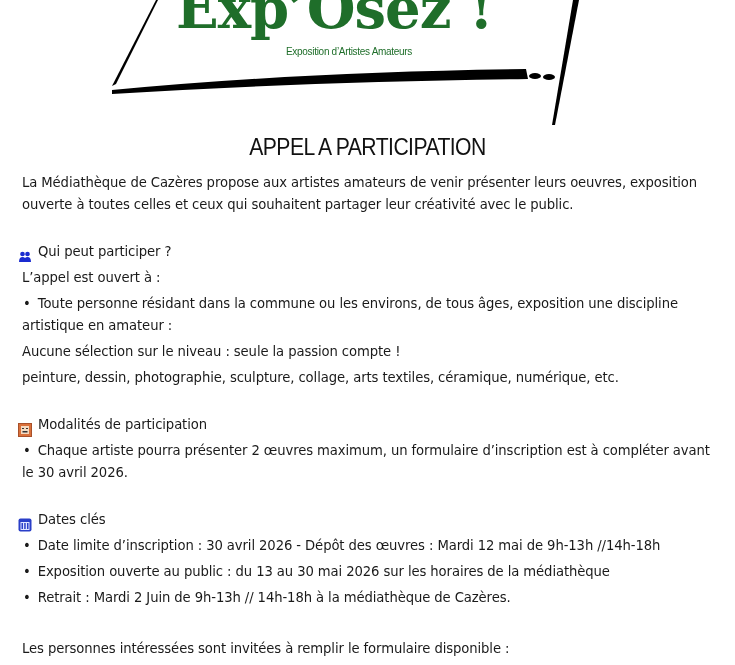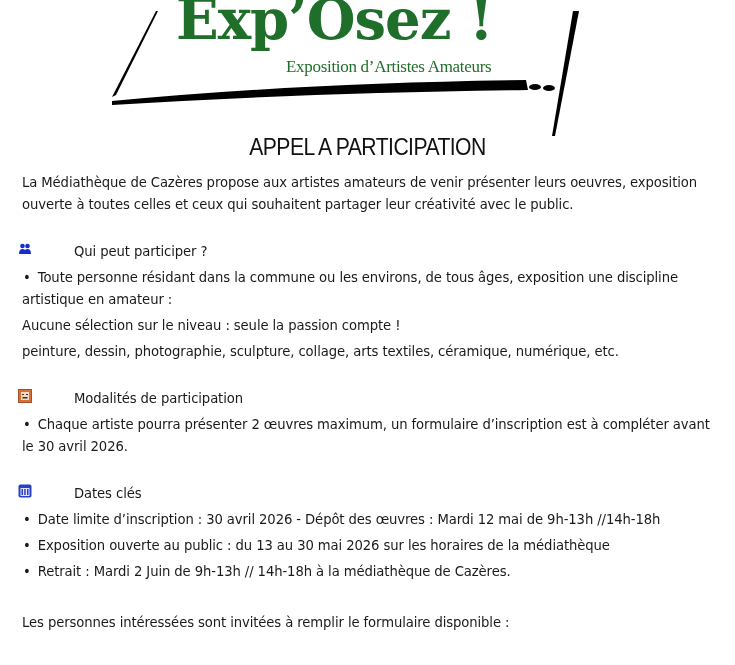--- a/index.html
+++ b/index.html
@@ -1,44 +1,44 @@
 <!DOCTYPE html>
 <html><head>
   <meta charset="utf-8">
   <style>
     html, body { margin: 0; padding: 0; background: #ffffff; }
     body {
       width: 735px; height: 665px; overflow: hidden; position: relative;
       font-family: "DejaVu Sans", sans-serif; color: #1a1a1a;
     }
-    .logo { position: absolute; left: 0; top: 11px; width: 584px; height: 130px; padding-left: 40px; }
+    .logo { position: absolute; left: 0; top: 0; width: 584px; height: 130px; padding-left: 40px; }
     .logo-word {
       position: absolute; top: -20px; left: 176px;
       font-family: "DejaVu Serif", serif; font-weight: bold;
       font-size: 56px; line-height: 56px; color: #1f6e2a; letter-spacing: -1px;
       white-space: nowrap;
     }
     .logo-sub {
       position: absolute; top: 46px; left: 286px; width: 160px;
-      font-family: Liberation Serif, serif; font-size: 17px;
+      font-family: Liberation Sans, sans-serif; font-size: 10px;
       color: #1f6e2a; white-space: nowrap; letter-spacing: -0.3px;
     }
     .title {
       position: absolute; top: 134px; left: 0; width: 735px; text-align: center;
       font-family: "Liberation Sans", sans-serif; font-size: 23px;
       letter-spacing: -0.6px; color: #111; margin: 0; font-weight: normal;
       transform: scaleX(0.92);
     }
     .content {
       position: absolute; top: 168px; left: 18px; width: 705px;
       font-size: 13.2px; line-height: 22px; letter-spacing: -0.1px;
     }
     .content p { margin: 4px; }
     .gap { height: 21px; }
-    .section-head { display: flex; align-items: flex-start; gap: 36px; }
+    .section-head { display: flex; align-items: flex-end; }
     .icon { display: inline-block; width: 14px; height: 14px; margin-right: 6px; position: relative; top: 0px; }
     .bullet::before { content: "\2022"; margin-right: 7px; margin-left: 1px; }
   </style>
 </head>
 <body>
 
 <div class="logo">
   <svg width="735" height="130" viewBox="0 0 735 130" style="position:absolute;left:0;top:0">
 
     <path d="M156 0 L158 0 L116 84 L112 86 Z" fill="#000"></path>
@@ -64,20 +64,21 @@
       <span class="icon">
         <svg width="14" height="14" viewBox="0 0 14 14">
             <circle cx="4.5" cy="4" r="2.3" fill="#1a2bd0"></circle>
             <circle cx="9.5" cy="4" r="2.3" fill="#1a2bd0"></circle>
             <path d="M1 12 Q1 7 4.5 7 Q8 7 8 12 Z" fill="#1a2bd0"></path>
             <path d="M6 12 Q6 7 9.5 7 Q13 7 13 12 Z" fill="#1a2bd0"></path>
           </svg>
       </span>
       <span>Qui peut participer ?</span>
     </div>
+    <p>L’appel est ouvert à :</p>
     <p class="bullet">Toute personne résidant dans la commune ou les environs, de tous âges, exposition une discipline artistique en amateur :</p>
     <p>Aucune sélection sur le niveau : seule la passion compte !</p>
     <p>peinture, dessin, photographie, sculpture, collage, arts textiles, céramique, numérique, etc.</p>
   </div>
   <div class="gap"></div>
 
   <div>
     <div class="section-head">
       <span class="icon">
         <svg width="14" height="14" viewBox="0 0 14 14">

